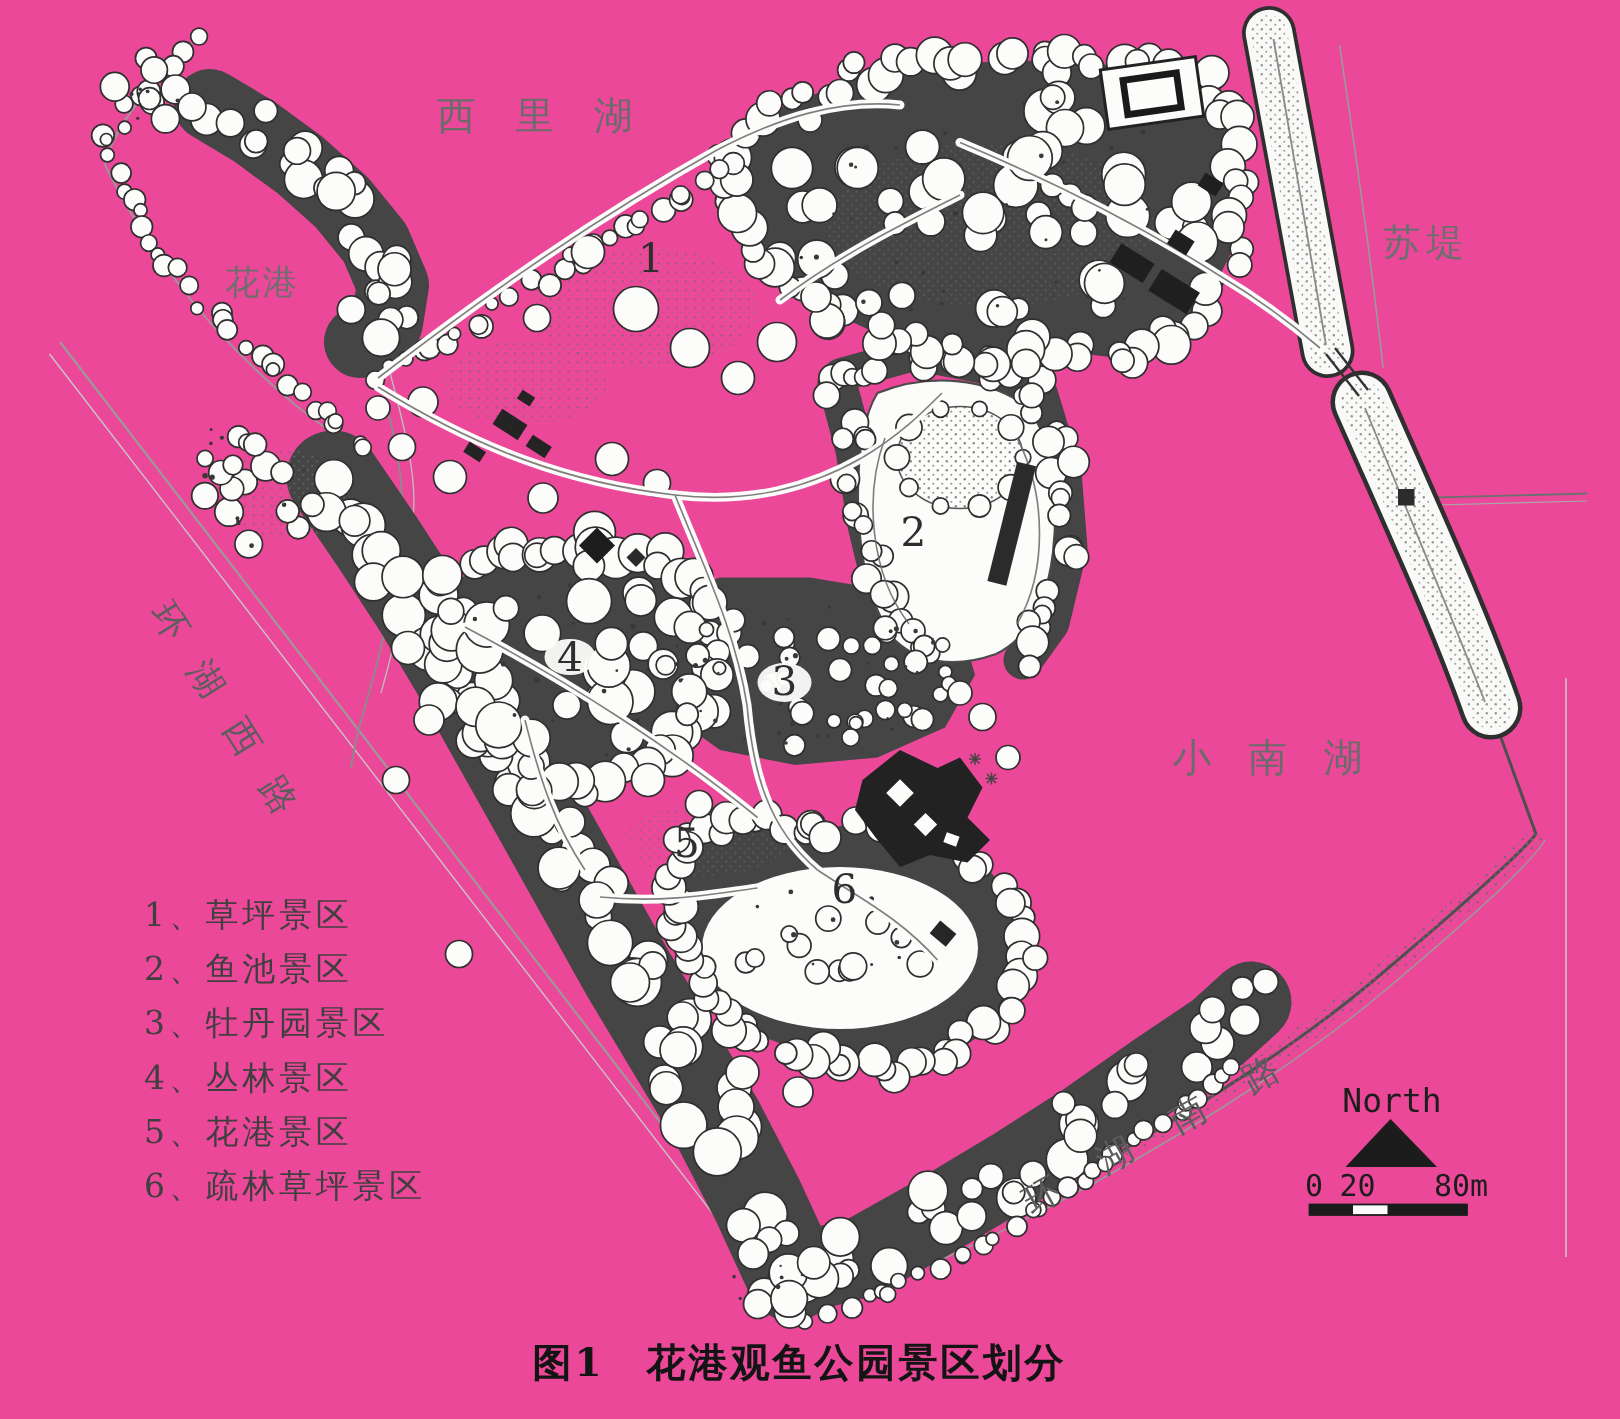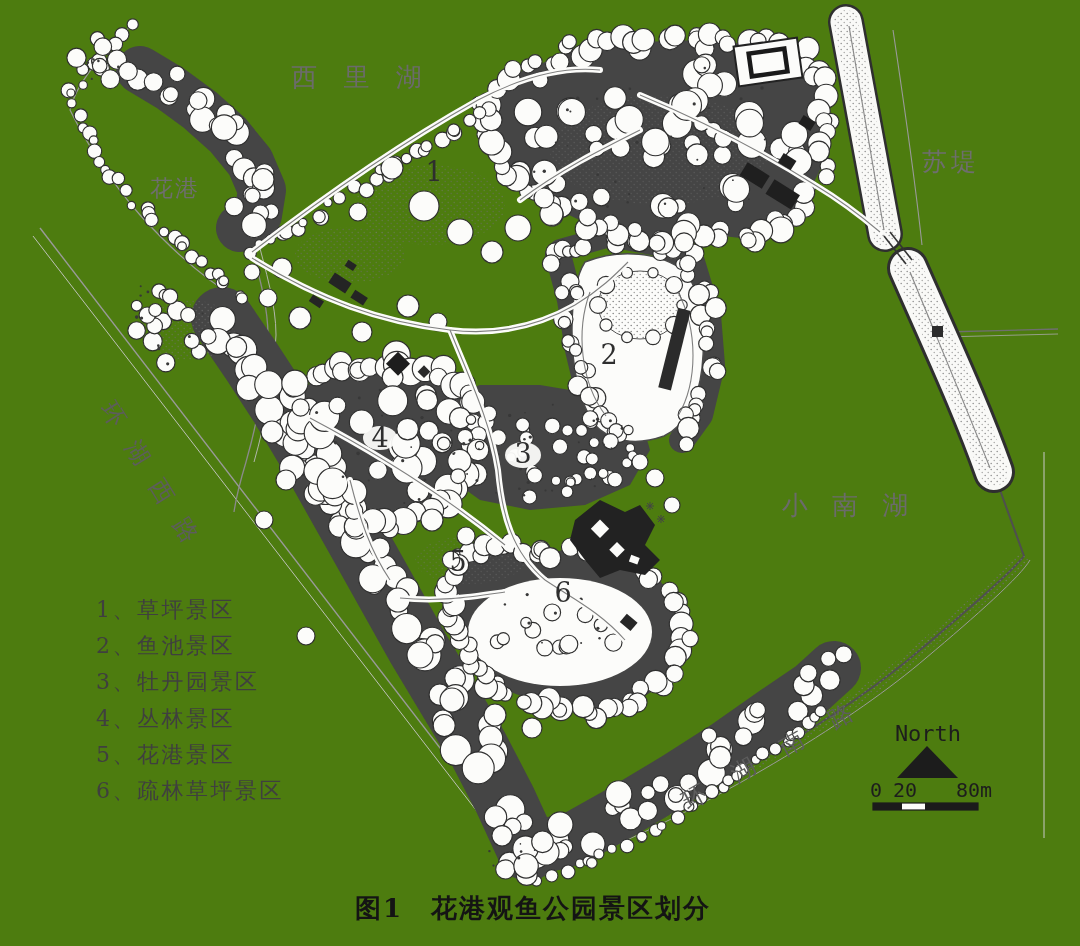--- a/index.html
+++ b/index.html
@@ -1,16 +1,16 @@
 <!DOCTYPE html>
 <html><head>
 <meta charset="utf-8">
 <style>
   html,body{margin:0;padding:0;background:#e8e8e8;}
-  .page{position:relative;width:1080px;height:946px;margin:0 auto;background:#4d7c0f;
+  .page{position:relative;width:1080px;height:946px;margin:0 auto;background:#ec4899;
         font-family:"DejaVu Serif", serif;overflow:hidden;}
   svg{display:block}
   text{user-select:none}
   .lake-label{fill:#6b6b6b;font-size:26px;letter-spacing:9px;}
   .small-lake-label{fill:#6e6e6e;font-size:25px;letter-spacing:4px;}
   .road-label{fill:#5d5d5d;font-size:24px;letter-spacing:7px;}
   .zone-num{fill:#2e2e2e;font-size:27px;}
   .legend-item{fill:#3f3f3f;font-size:22px;letter-spacing:2.5px;}
   .compass-label{font-family:"DejaVu Sans Mono", monospace;font-size:22px;fill:#1d1d1d;}
   .scale-tick{font-family:"DejaVu Sans Mono", monospace;font-size:20px;fill:#1d1d1d;}

